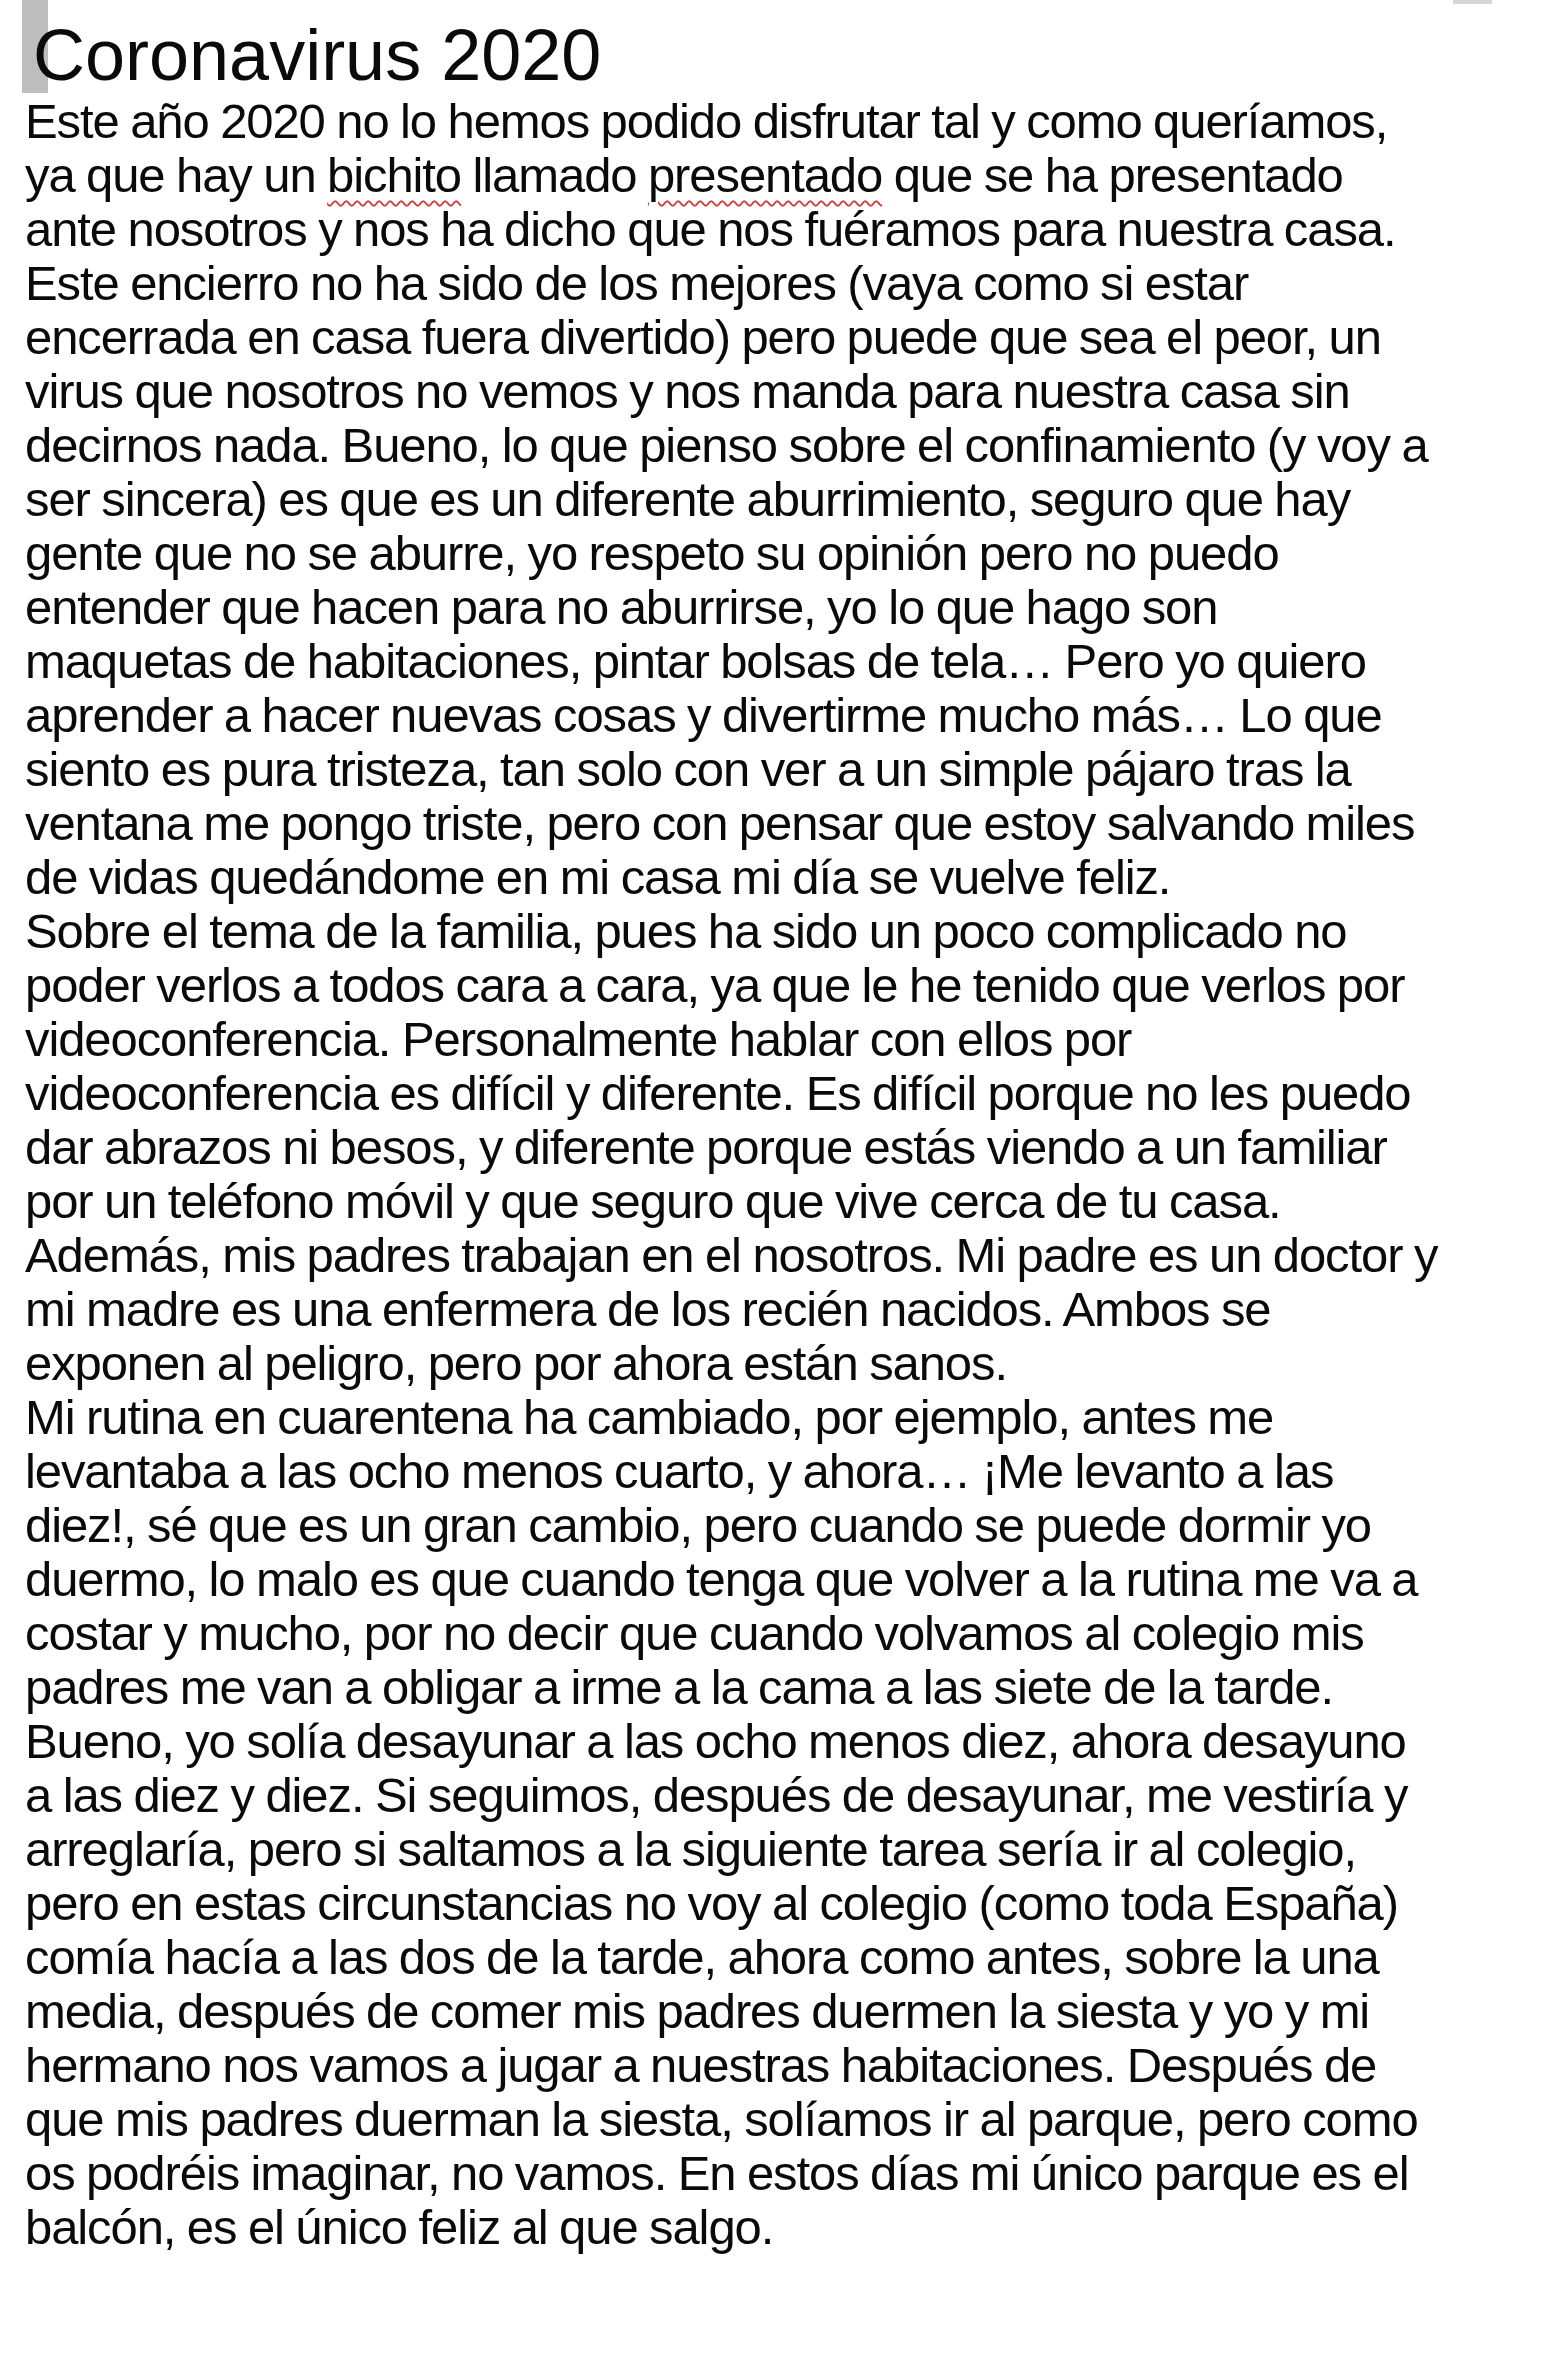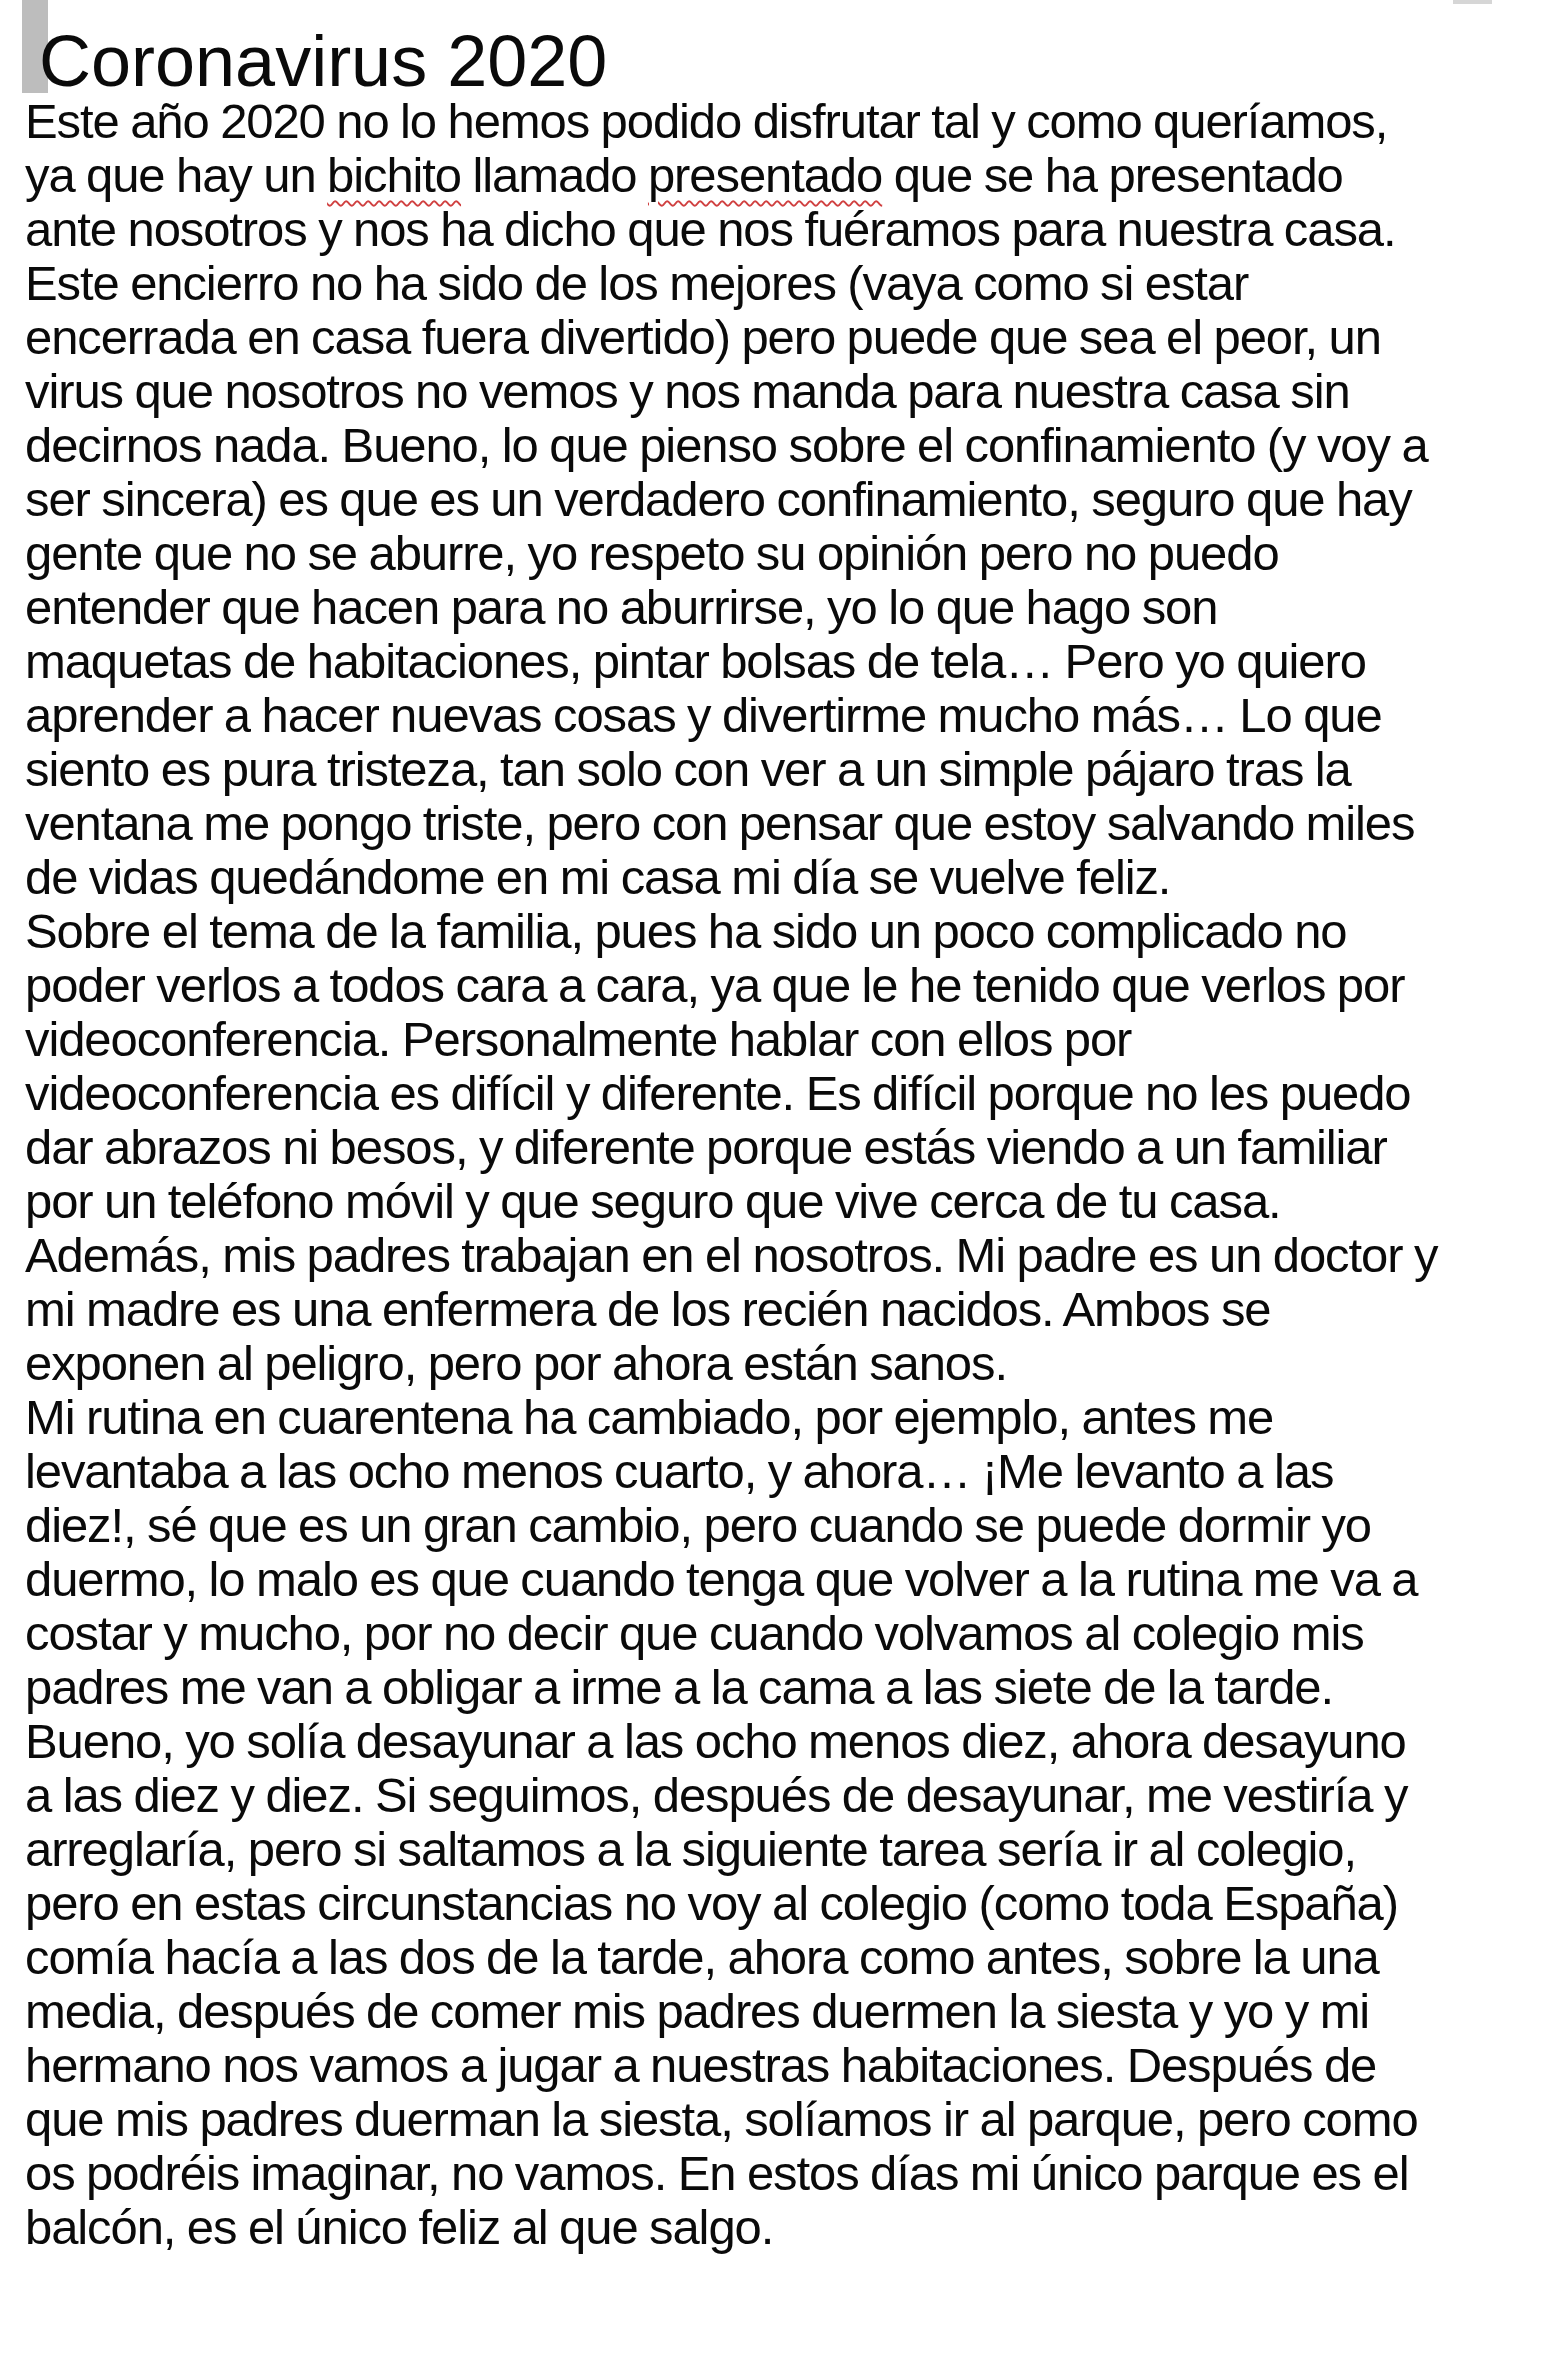--- a/index.html
+++ b/index.html
@@ -36,21 +36,21 @@
       top: 0;
       width: 39px;
       height: 3.9px;
       background: #d6d6d6;
     }
     .corner-mark.right { left: 1453px; }
     .title {
       position: absolute;
       left: 25px;
       top: 5.9px;
-      margin: 14px;
+      margin: 8px;
       font-size: 72px;
       font-weight: normal;
       line-height: 82px;
       letter-spacing: 0px;
       white-space: nowrap;
     }
     .body-text {
       position: absolute;
       left: 25px;
       top: 94px;
@@ -80,21 +80,21 @@
   <div class="cursor-bar"></div>
   <h1 class="title">Coronavirus 2020</h1>
   <div class="body-text" id="body-text">
       <span class="line">Este año 2020 no lo hemos podido disfrutar tal y como queríamos,</span>
       <span class="line"><span>ya que hay un </span><span class="spell">bichito</span><span> llamado </span><span class="spell">presentado</span><span> que se ha presentado</span></span>
       <span class="line">ante nosotros y nos ha dicho que nos fuéramos para nuestra casa.</span>
       <span class="line">Este encierro no ha sido de los mejores (vaya como si estar</span>
       <span class="line">encerrada en casa fuera divertido) pero puede que sea el peor, un</span>
       <span class="line">virus que nosotros no vemos y nos manda para nuestra casa sin</span>
       <span class="line">decirnos nada. Bueno, lo que pienso sobre el confinamiento (y voy a</span>
-      <span class="line">ser sincera) es que es un verdadero confinamiento, seguro que hay</span>
+      <span class="line">ser sincera) es que es un diferente aburrimiento, seguro que hay</span>
       <span class="line">gente que no se aburre, yo respeto su opinión pero no puedo</span>
       <span class="line">entender que hacen para no aburrirse, yo lo que hago son</span>
       <span class="line">maquetas de habitaciones, pintar bolsas de tela… Pero yo quiero</span>
       <span class="line">aprender a hacer nuevas cosas y divertirme mucho más… Lo que</span>
       <span class="line">siento es pura tristeza, tan solo con ver a un simple pájaro tras la</span>
       <span class="line">ventana me pongo triste, pero con pensar que estoy salvando miles</span>
       <span class="line">de vidas quedándome en mi casa mi día se vuelve feliz.</span>
       <span class="line">Sobre el tema de la familia, pues ha sido un poco complicado no</span>
       <span class="line">poder verlos a todos cara a cara, ya que le he tenido que verlos por</span>
       <span class="line">videoconferencia. Personalmente hablar con ellos por</span>

